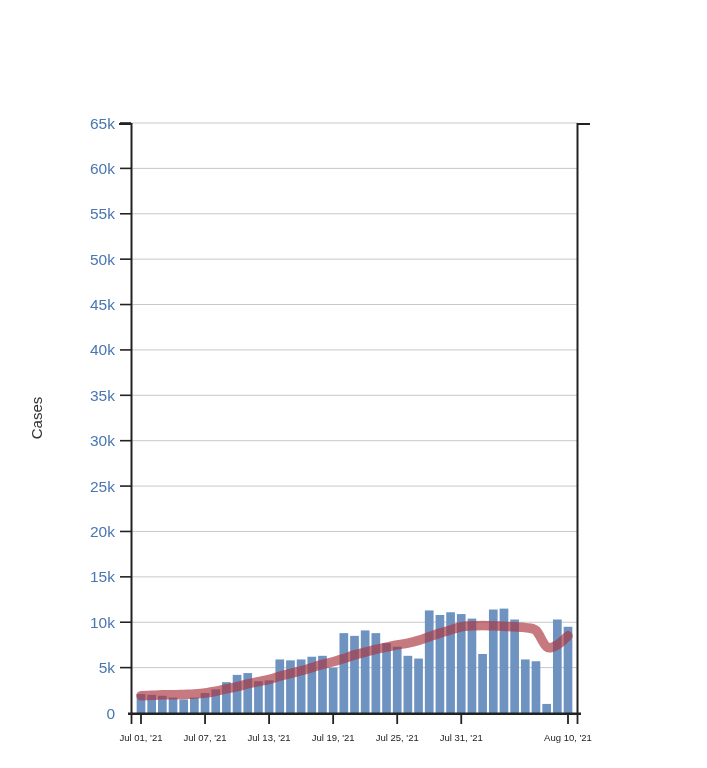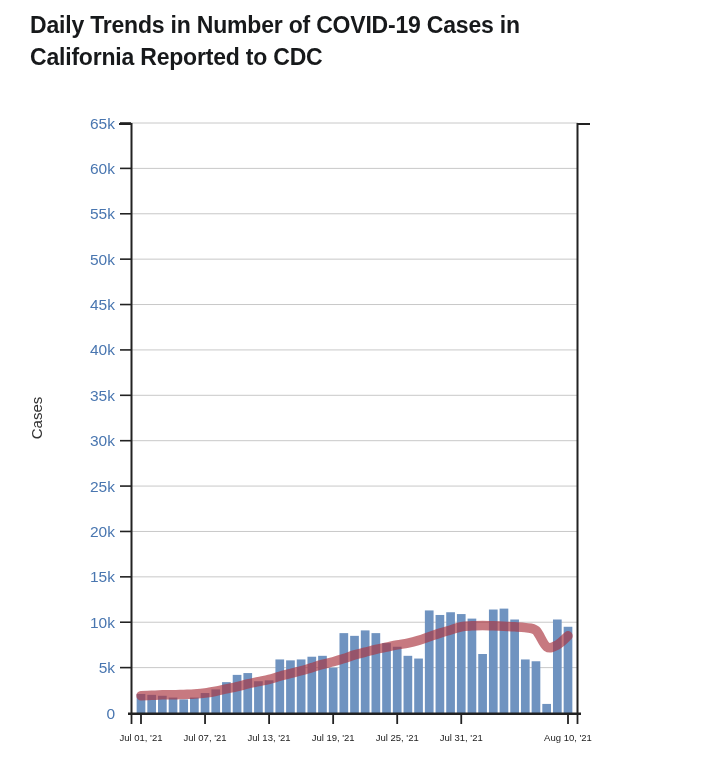--- a/index.html
+++ b/index.html
@@ -8,21 +8,20 @@
   .chart-title{position:absolute;left:30px;top:10px;width:600px;
         font-size:23px;line-height:1.38;font-weight:700;color:#17191b;letter-spacing:-0.2px;}
   .y-axis-title{position:absolute;left:-12px;top:408px;width:100px;height:20px;
         text-align:center;font-size:15px;color:#333333;transform:rotate(-90deg);}
   svg.plot{position:absolute;left:0;top:0;}
 </style>
 </head>
 <body>
 
 <div class="page">
-  <div class="chart-title">Daily Trends in Number of COVID-19 Cases in California Reported to CDC</div>
 
   <div class="y-axis-title">Cases</div>
 
   <svg class="plot" width="707" height="768" viewBox="0 0 707 768">
       <line x1="131" x2="578" y1="667.6153846153846" y2="667.6153846153846" stroke="#c8c8c8" stroke-width="1"></line>
       <line x1="131" x2="578" y1="622.2307692307693" y2="622.2307692307693" stroke="#c8c8c8" stroke-width="1"></line>
       <line x1="131" x2="578" y1="576.8461538461538" y2="576.8461538461538" stroke="#c8c8c8" stroke-width="1"></line>
       <line x1="131" x2="578" y1="531.4615384615385" y2="531.4615384615385" stroke="#c8c8c8" stroke-width="1"></line>
       <line x1="131" x2="578" y1="486.0769230769231" y2="486.0769230769231" stroke="#c8c8c8" stroke-width="1"></line>
       <line x1="131" x2="578" y1="440.6923076923077" y2="440.6923076923077" stroke="#c8c8c8" stroke-width="1"></line>

